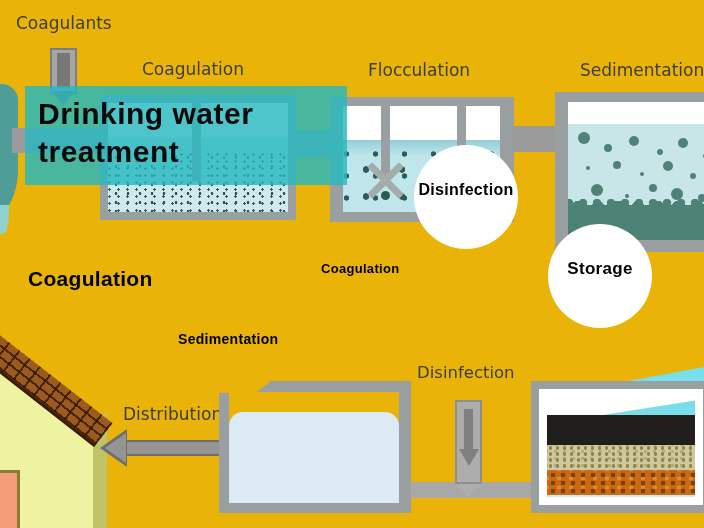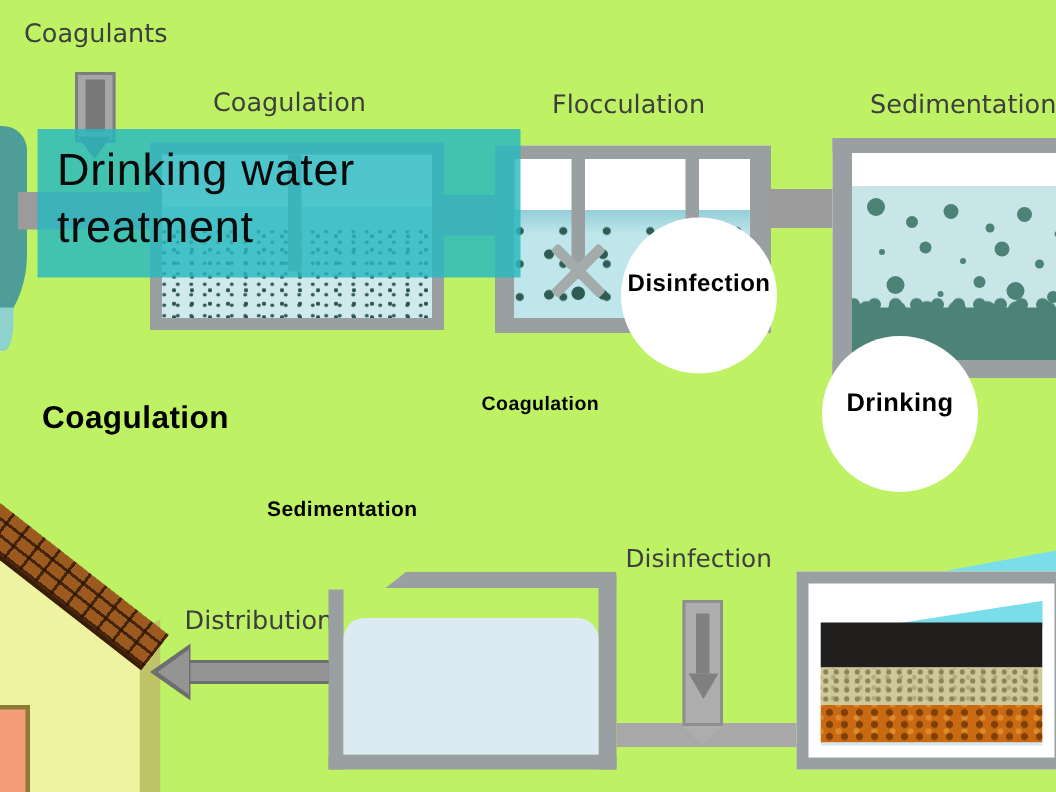--- a/index.html
+++ b/index.html
@@ -1,16 +1,16 @@
 <!DOCTYPE html>
 <html><head>
 <meta charset="utf-8">
 <style>
   html,body{margin:0;padding:0;background:#fff;}
-  #canvas{position:relative;width:704px;height:528px;background:#bef264;overflow:hidden;
+  #canvas{position:relative;width:704px;height:528px;background:#eab308;overflow:hidden;
           font-family:"Liberation Sans",sans-serif;}
   .abs{position:absolute;}
 
   
   .pipe{background:#9b9b9b;}
   .glabel{font-family:"DejaVu Sans",sans-serif;color:#3e3e3e;font-size:17px;white-space:nowrap;}
   .blabel{font-weight:700;color:#000;white-space:nowrap;letter-spacing:.3px;}
 
   
   .source-tank{left:-36px;top:84px;width:54px;height:150px;background:#4f9d98;
@@ -54,21 +54,21 @@
                 109px 38px 0 -3px #4d8277,13px 52px 0 0 #4d8277,43px 58px 0 -4px #4d8277,
                 69px 50px 0 -2px #4d8277,93px 56px 0 0 #4d8277,118px 60px 0 -2px #4d8277;}
   .sediment{left:568px;top:205px;width:136px;height:35px;background:#4d8277;}
   .sediment:before{content:"";position:absolute;left:0;top:-8px;width:100%;height:14px;
      background-image:radial-gradient(circle,#4d8277 6px,transparent 6.5px),
                       radial-gradient(circle,#4d8277 4px,transparent 4.5px);
      background-size:20px 16px,14px 12px;background-position:0 2px,8px 0;background-repeat:repeat-x;}
 
   
   .overlay{left:25px;top:86px;width:322px;height:99px;background:rgba(38,184,191,.82);}
-  .title-text{padding:9px 0 0 13px;font-size:30px;line-height:38px;font-weight:400;
+  .title-text{padding:9px 0 0 13px;font-size:30px;line-height:38px;font-weight:700;
               color:#0a0a0a;letter-spacing:.5px;}
 
   
   .wcircle{width:104px;height:104px;border-radius:50%;background:#fff;display:flex;
            align-items:center;justify-content:center;}
   .wcircle span{transform:translateY(-7px);}
 
   
   .house{left:0;top:328px;width:120px;height:200px;}
   .house-wall{position:absolute;left:0;top:0;width:118px;height:200px;background:#edf3a0;
@@ -204,20 +204,20 @@
       <div class="f-sand"></div>
       <div class="f-gravel"></div>
       <div class="f-water"></div>
     </div>
   </div>
 
   <div class="abs wcircle" style="left:414px;top:145px;">
     <span class="blabel" style="font-size:16px;">Disinfection</span>
   </div>
   <div class="abs wcircle" style="left:548px;top:224px;">
-    <span class="blabel" style="font-size:17px;">Drinking</span>
+    <span class="blabel" style="font-size:17px;">Storage</span>
   </div>
 
   <div class="abs blabel" style="left:28px;top:267px;font-size:21px;">Coagulation</div>
   <div class="abs blabel" style="left:321px;top:261px;font-size:13px;">Coagulation</div>
   <div class="abs blabel" style="left:178px;top:331px;font-size:14px;">Sedimentation</div>
 
 </div>
 
 </body></html>

